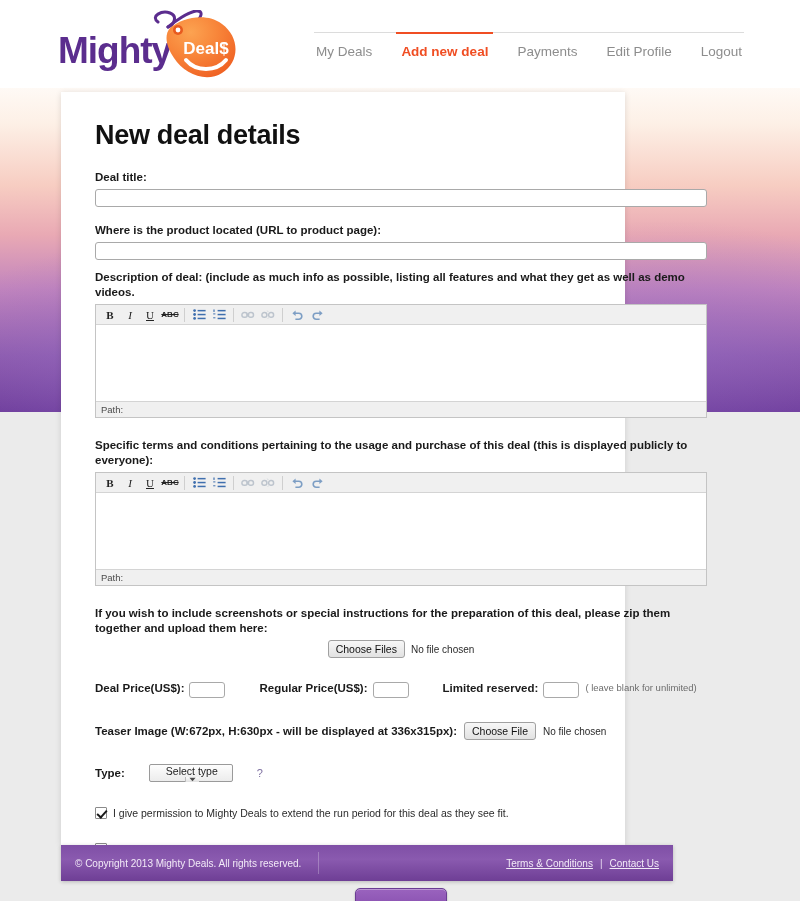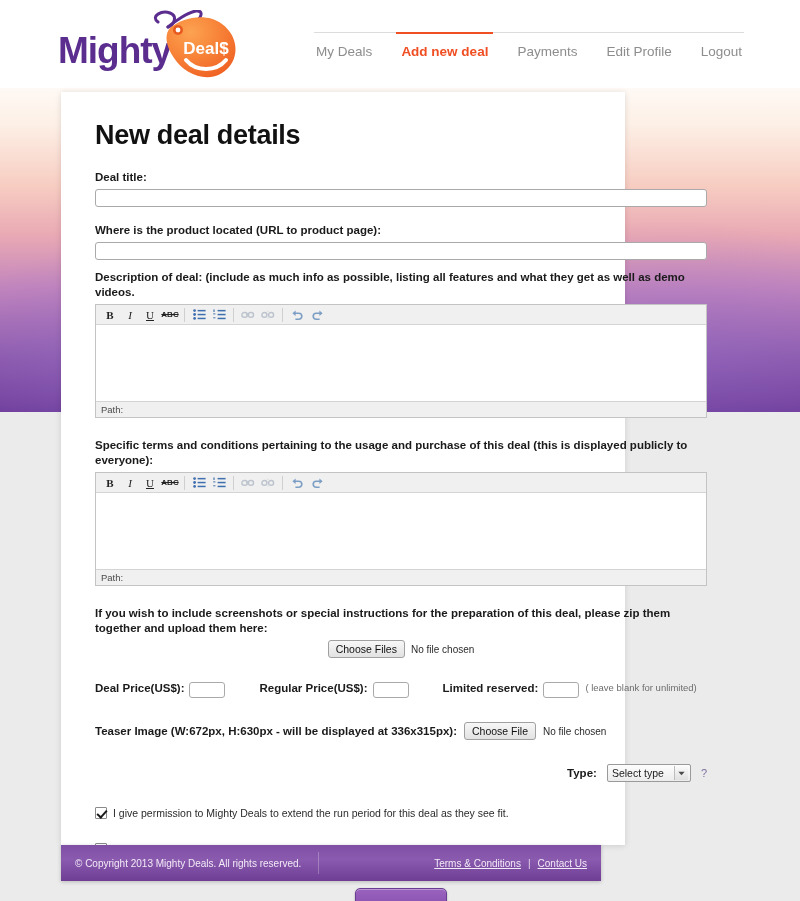--- a/index.html
+++ b/index.html
@@ -137,27 +137,28 @@
     width: 36px; height: 16px; border: 1px solid #a9a9a9; border-radius: 3px;
     margin-left: 5px; background:#fff; font-size: 10px;
     font-family:"Liberation Sans", sans-serif; padding: 0 2px;
   }
   .spacer-lg { width: 34px; }
   .hint { font-size: 9.5px; color: #6d6d6d; margin-left: 6px; }
 
   .teaser-row { display: flex; align-items: center; margin-top: 24px; gap: 7px; }
 
   
-  .type-row { display: flex; align-items: center; margin-top: 24px; gap: 10px; justify-content: flex-end; }
+  .type-row { display: flex; align-items: center; margin-top: 24px; gap: 24px; }
   .select-box {
     width: 84px; height: 18px; border: 1px solid #9a9a9a; border-radius: 2px;
     background: linear-gradient(to bottom,#fdfdfd,#ececec);
     display: flex; align-items: center; justify-content: space-between;
     font-size: 10.5px; color: #222; padding: 0 2px 0 4px;
     font-family:"Liberation Sans", sans-serif;
+    flex-direction:column;
   }
   .select-arrow {
     width: 14px; height: 14px; border-left: 1px solid #bdbdbd;
     display:flex; align-items:center; justify-content:center;
     background: linear-gradient(to bottom,#fbfbfb,#e0e0e0);
   }
   .help-q { font-size: 11px; color: #7d6fa0; }
 
   
   .check-row { display: flex; align-items: flex-start; gap: 6px; margin-top: 24px; }
@@ -179,21 +180,21 @@
     width: 92px; height: 38px; border-radius: 5px; border: 1px solid #6a3d93;
     background: linear-gradient(to bottom, #9a63be 0%, #8b53b2 45%, #7a3fa2 55%, #8655ae 100%);
     color: #fff; font-size: 14px; font-weight: bold;
     display: flex; align-items: center; justify-content: center;
     font-family:"Liberation Sans", sans-serif;
     box-shadow: inset 0 1px 0 rgba(255,255,255,.35), 0 1px 2px rgba(0,0,0,.3);
   }
 
   
   #footer {
-    position: absolute; left: 61px; top: 845px; width: 540px; height: 36px;
+    position: absolute; left: 61px; top: 845px; width: 612px; height: 36px;
     background: linear-gradient(to bottom, #7f4fa6 0%, #8a5aaf 40%, #6e3e95 100%);
     z-index: 6; display: flex; align-items: center; padding: 0 14px;
     box-shadow: 0 1px 4px rgba(0,0,0,.22);
   }
   #footer-copy { font-size: 10px; color: #f2eaf7; }
   #footer-div {
     width: 1px; height: 22px; background: rgba(255,255,255,.25); margin-left: 17px;
   }
   #footer-links { margin-left: auto; display: flex; align-items: center; gap: 7px; }
   .footer-link { font-size: 10px; color: #f2eaf7; text-decoration: underline; }

